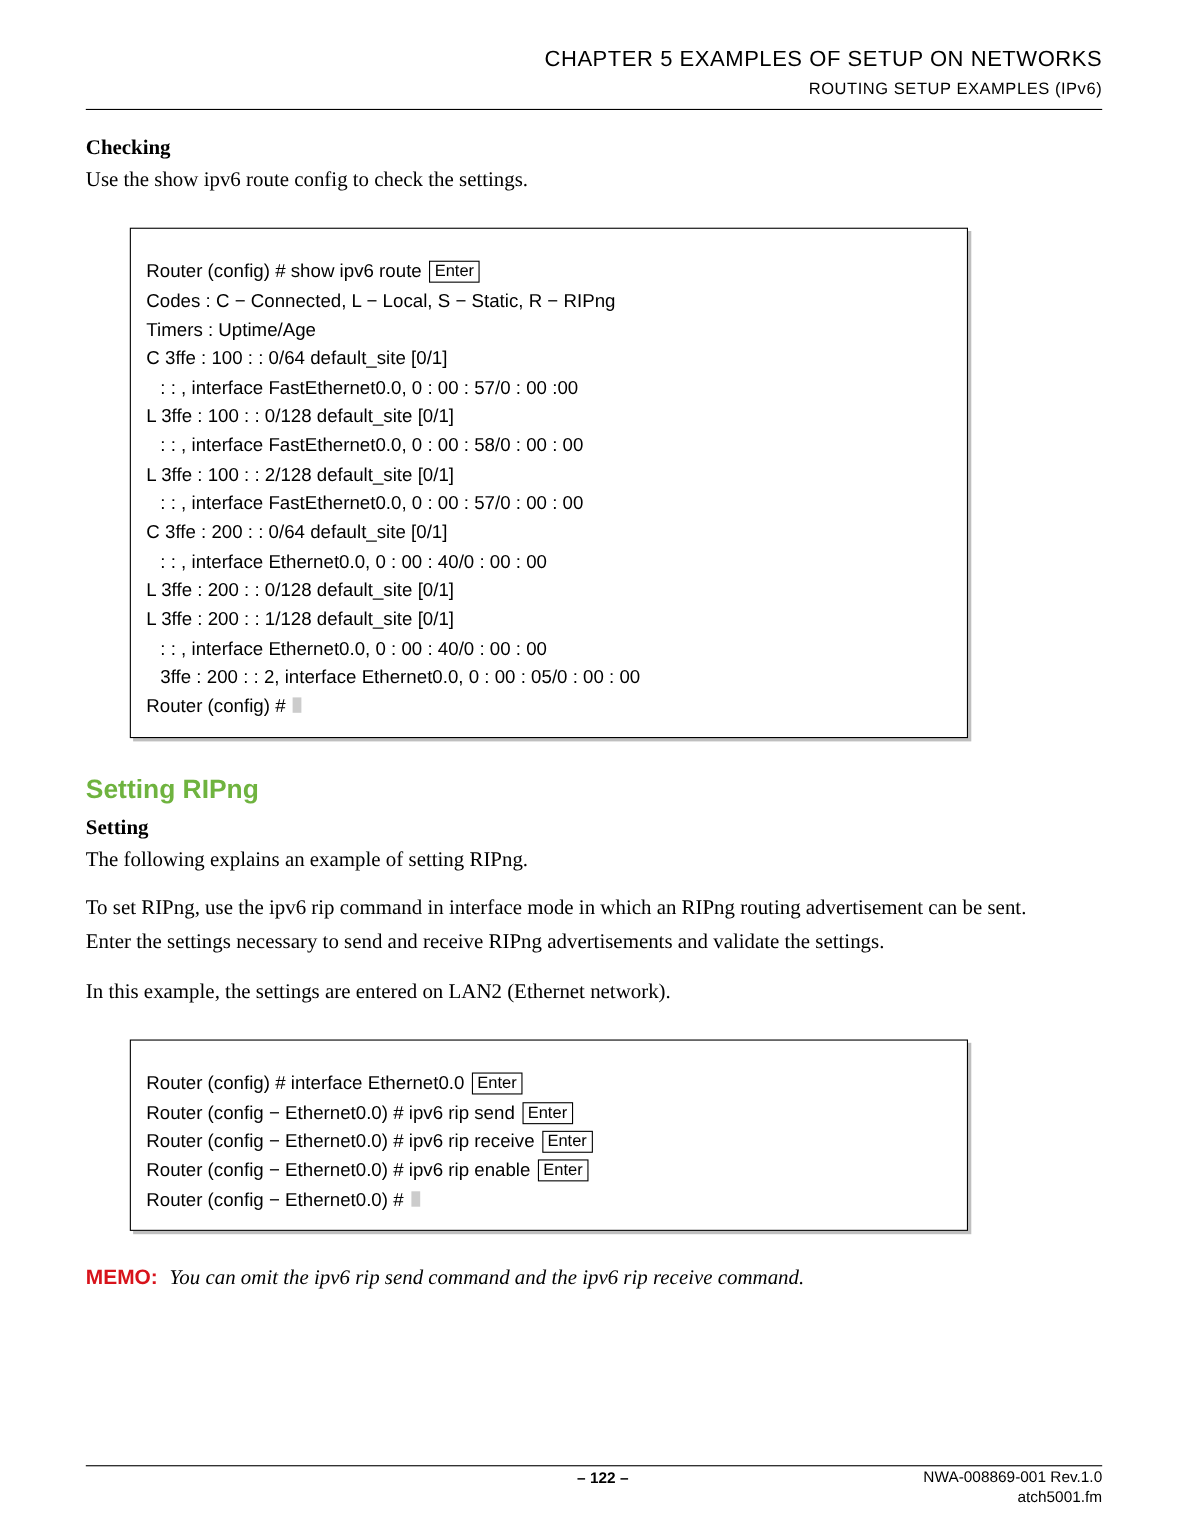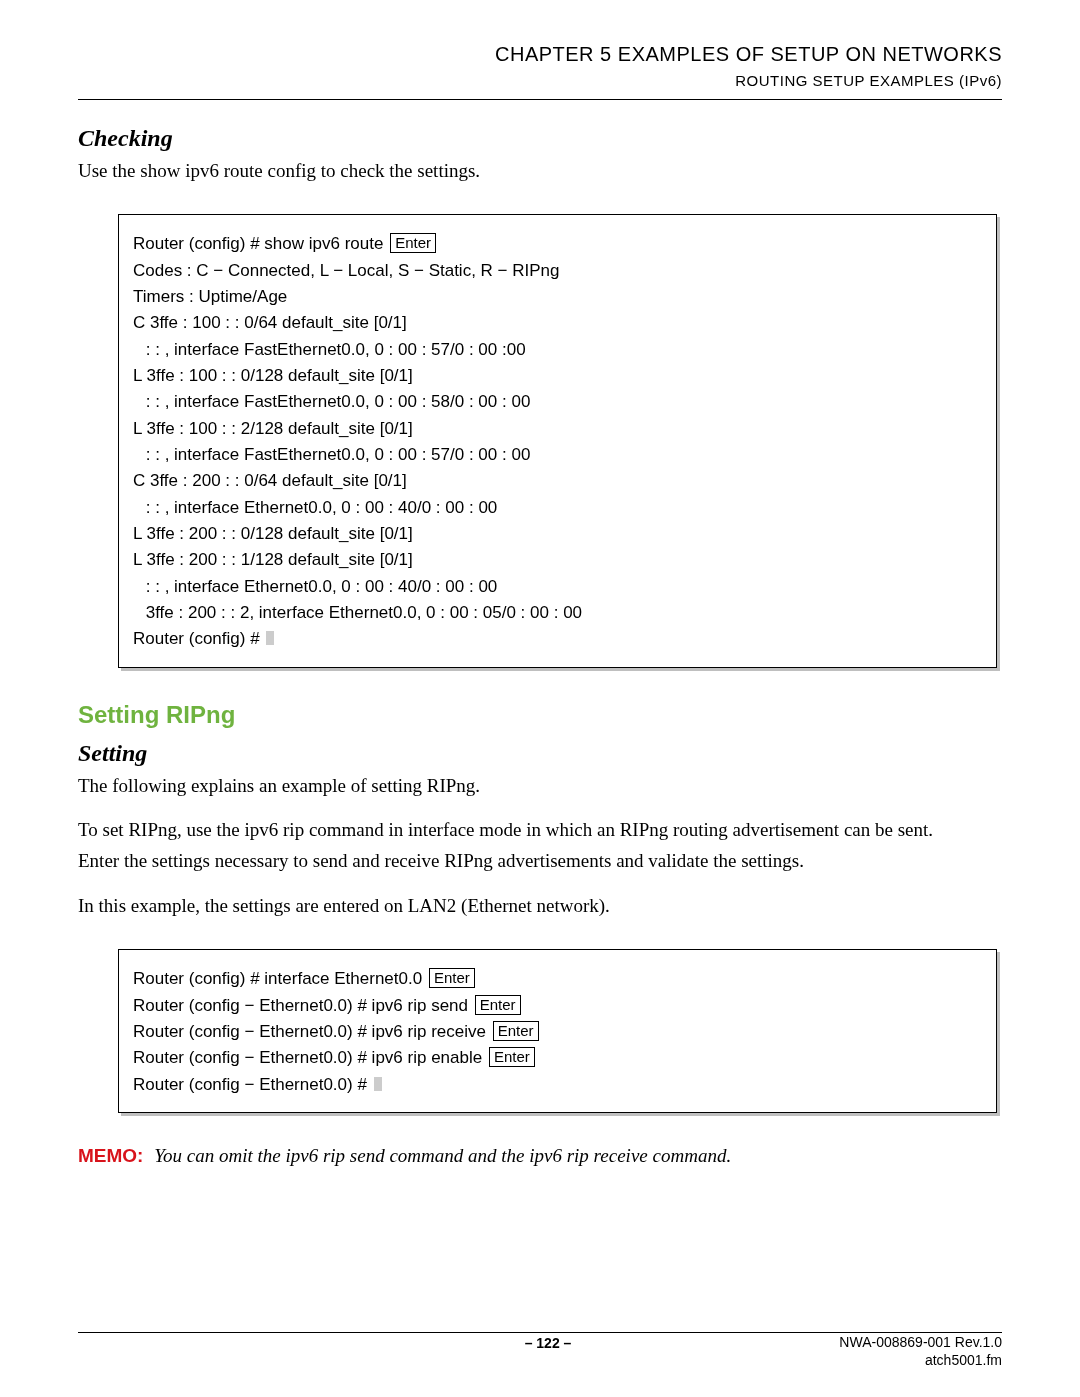--- a/index.html
+++ b/index.html
@@ -30,39 +30,38 @@
     margin-top: 2px;
   }
   hr.top-rule {
     border: none;
     border-top: 1px solid #000;
     margin: 6px 0 22px 0;
   }
   .sub-heading {
     font-family: "Times New Roman", Times, serif;
     font-weight: bold;
-    font-size: 24px;
+    font-size: 19px;
     margin-bottom: 2px;
-    font-style: italic;
   }
   .body-text {
     font-family: "Times New Roman", Times, serif;
     font-size: 19px;
     margin-bottom: 4px;
   }
   .body-text.gap { margin-top: 18px; }
   .code-box {
     margin: 30px 0 30px 40px;
     border: 1px solid #000;
     box-shadow: 3px 3px 0 #bfbfbf;
-    padding: 16px 14px 14px 14px;
+    padding: 26px 14px 14px 14px;
     font-family: Arial, Helvetica, sans-serif;
     font-size: 17px;
     line-height: 1.55;
-    width: 879px;
+    width: 762px;
   }
   .code-box .line { white-space: pre-wrap; }
   .code-box .indent { padding-left: 8px; }
   .enter-box {
     display: inline-block;
     border: 1px solid #000;
     padding: 0 4px;
     font-size: 15px;
     line-height: 1.2;
     margin-left: 2px;

